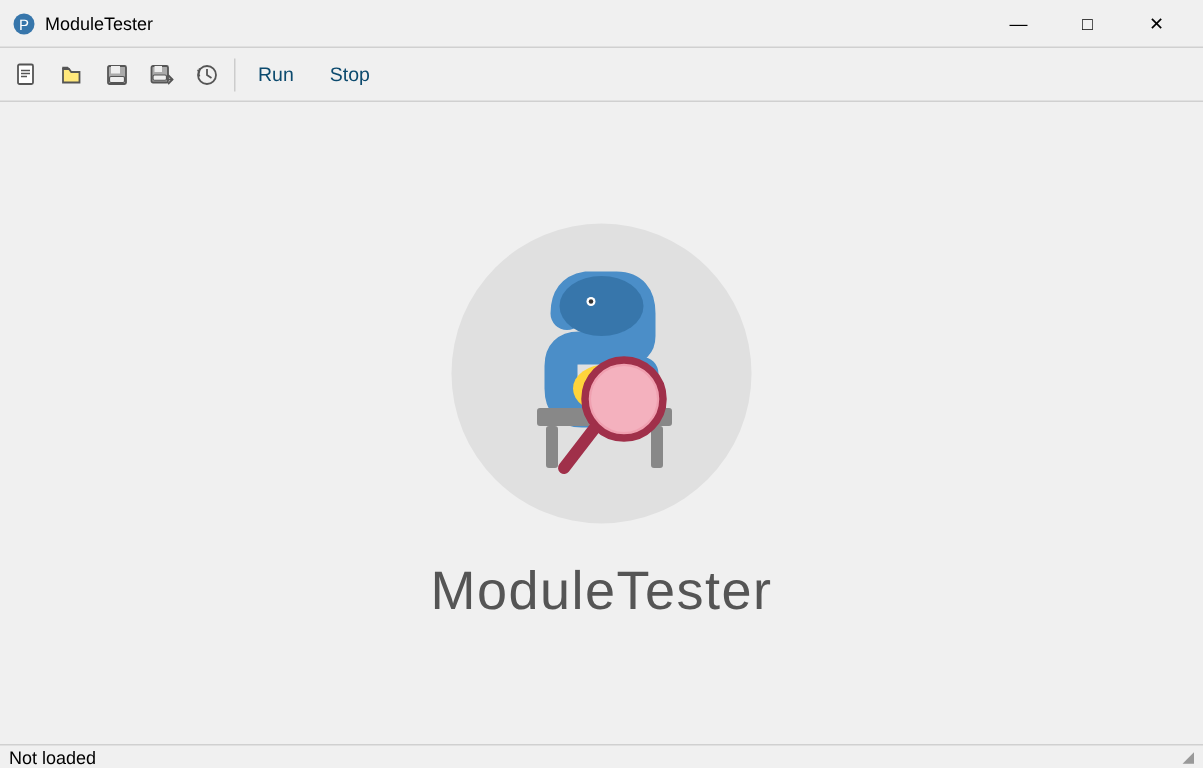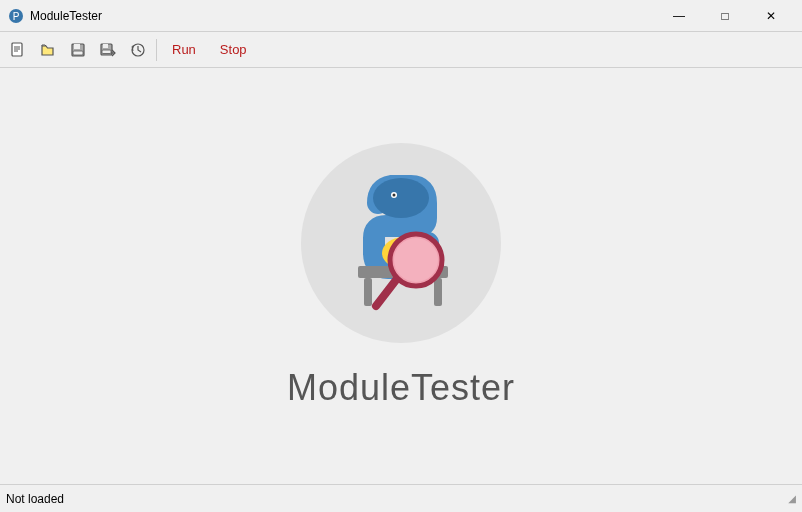--- a/index.html
+++ b/index.html
@@ -89,21 +89,21 @@
       margin: 0 2px;
     }
 
     .toolbar-text-btn {
       height: 28px;
       padding: 0 10px;
       background: transparent;
       border: 1px solid transparent;
       cursor: pointer;
       font-size: 13px;
-      color: #b91c1c;
+      color: #0c4a6e;
       border-radius: 2px;
     }
 
     
     .main-content {
       flex: 1;
       background: #f0f0f0;
       display: flex;
       align-items: center;
       justify-content: center;
@@ -132,21 +132,21 @@
 
     .app-name {
       font-size: 36px;
       color: #555;
       font-weight: 300;
       letter-spacing: 1px;
     }
 
     
     .status-bar {
-      height: 28px;
+      height: 16px;
       background: #f0f0f0;
       border-top: 1px solid #d0d0d0;
       display: flex;
       align-items: center;
       padding: 0 6px;
       flex-shrink: 0;
     }
 
     .status-text {
       font-size: 12px;

